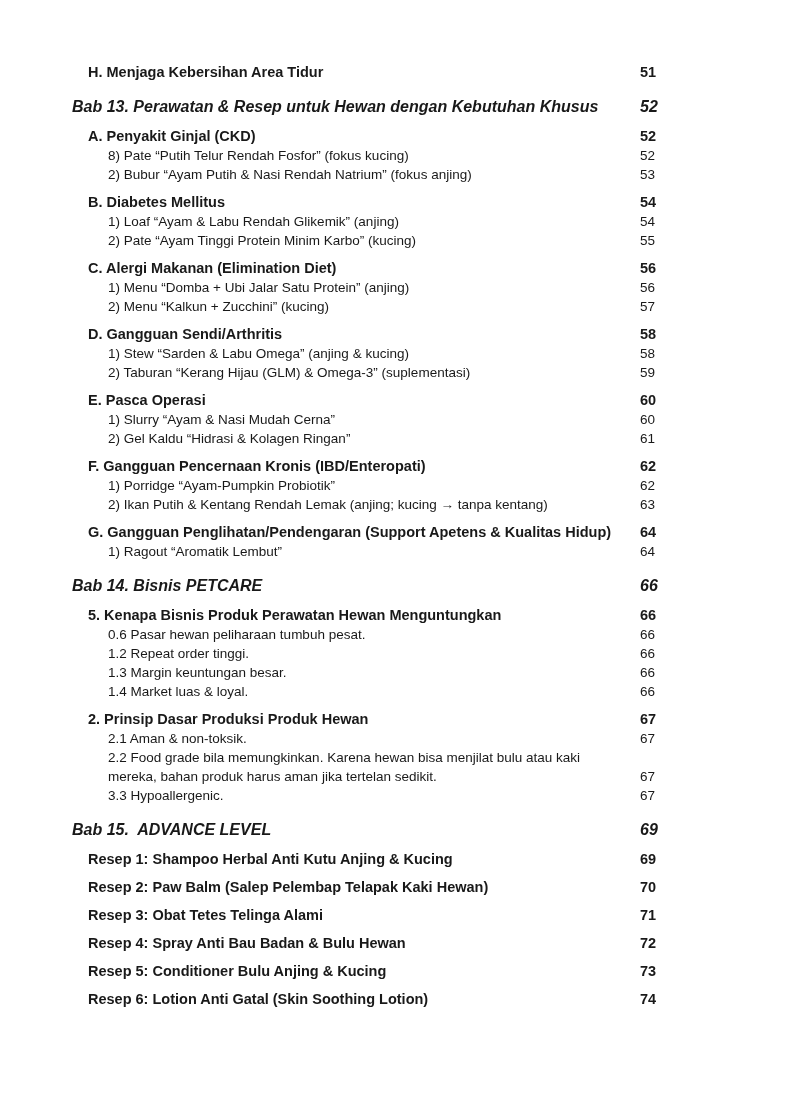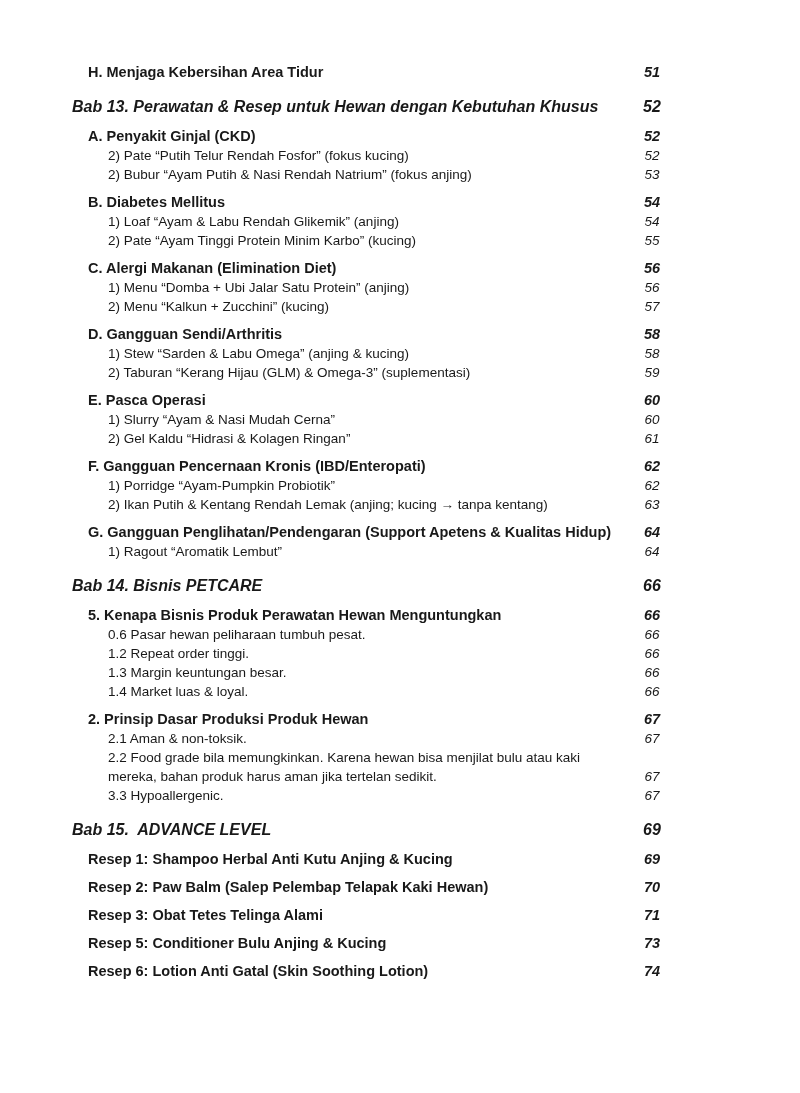--- a/index.html
+++ b/index.html
@@ -22,23 +22,22 @@
   .toc-row {
     display: flex;
     align-items: flex-end;
   }
   .toc-title {
     flex: 1;
     white-space: pre-wrap;
   }
   .toc-page {
     margin-left: 14px;
-    text-align: center;
+    text-align: left;
     min-width: 24px;
-    font-style: italic;
   }
   .toc-row.bab {
     font-size: 16px;
     line-height: 22px;
     font-weight: bold;
     font-style: italic;
     margin-top: 14px;
     margin-left: 0;
   }
   .toc-row.section {
@@ -77,21 +76,21 @@
       </div>
       <div class="toc-row bab">
         <span class="toc-title">Bab 13. Perawatan &amp; Resep untuk Hewan dengan Kebutuhan Khusus</span>
         <span class="toc-page">52</span>
       </div>
       <div class="toc-row section">
         <span class="toc-title">A. Penyakit Ginjal (CKD)</span>
         <span class="toc-page">52</span>
       </div>
       <div class="toc-row item">
-        <span class="toc-title">2) Pate “Putih Telur Rendah Fosfor” (fokus kucing)</span>
+        <span class="toc-title">8) Pate “Putih Telur Rendah Fosfor” (fokus kucing)</span>
         <span class="toc-page">52</span>
       </div>
       <div class="toc-row item">
         <span class="toc-title">2) Bubur “Ayam Putih &amp; Nasi Rendah Natrium” (fokus anjing)</span>
         <span class="toc-page">53</span>
       </div>
       <div class="toc-row section">
         <span class="toc-title">B. Diabetes Mellitus</span>
         <span class="toc-page">54</span>
       </div>
@@ -207,20 +206,24 @@
         <span class="toc-title">Resep 1: Shampoo Herbal Anti Kutu Anjing &amp; Kucing</span>
         <span class="toc-page">69</span>
       </div>
       <div class="toc-row section">
         <span class="toc-title">Resep 2: Paw Balm (Salep Pelembap Telapak Kaki Hewan)</span>
         <span class="toc-page">70</span>
       </div>
       <div class="toc-row section">
         <span class="toc-title">Resep 3: Obat Tetes Telinga Alami</span>
         <span class="toc-page">71</span>
+      </div>
+      <div class="toc-row section">
+        <span class="toc-title">Resep 4: Spray Anti Bau Badan &amp; Bulu Hewan</span>
+        <span class="toc-page">72</span>
       </div>
       <div class="toc-row section">
         <span class="toc-title">Resep 5: Conditioner Bulu Anjing &amp; Kucing</span>
         <span class="toc-page">73</span>
       </div>
       <div class="toc-row section">
         <span class="toc-title">Resep 6: Lotion Anti Gatal (Skin Soothing Lotion)</span>
         <span class="toc-page">74</span>
       </div>
     </div>

